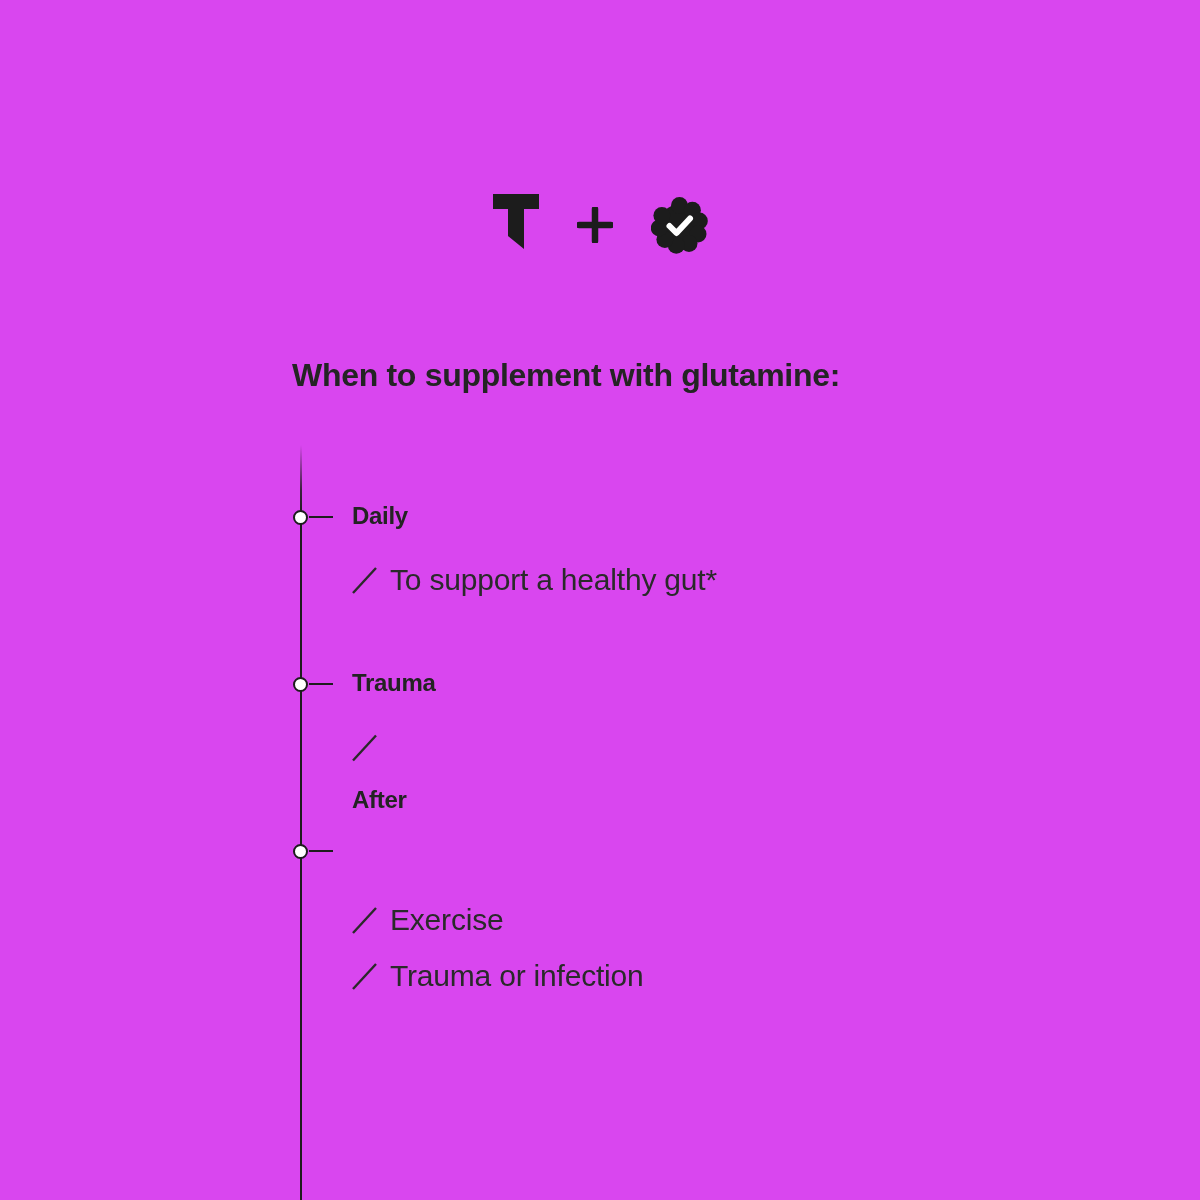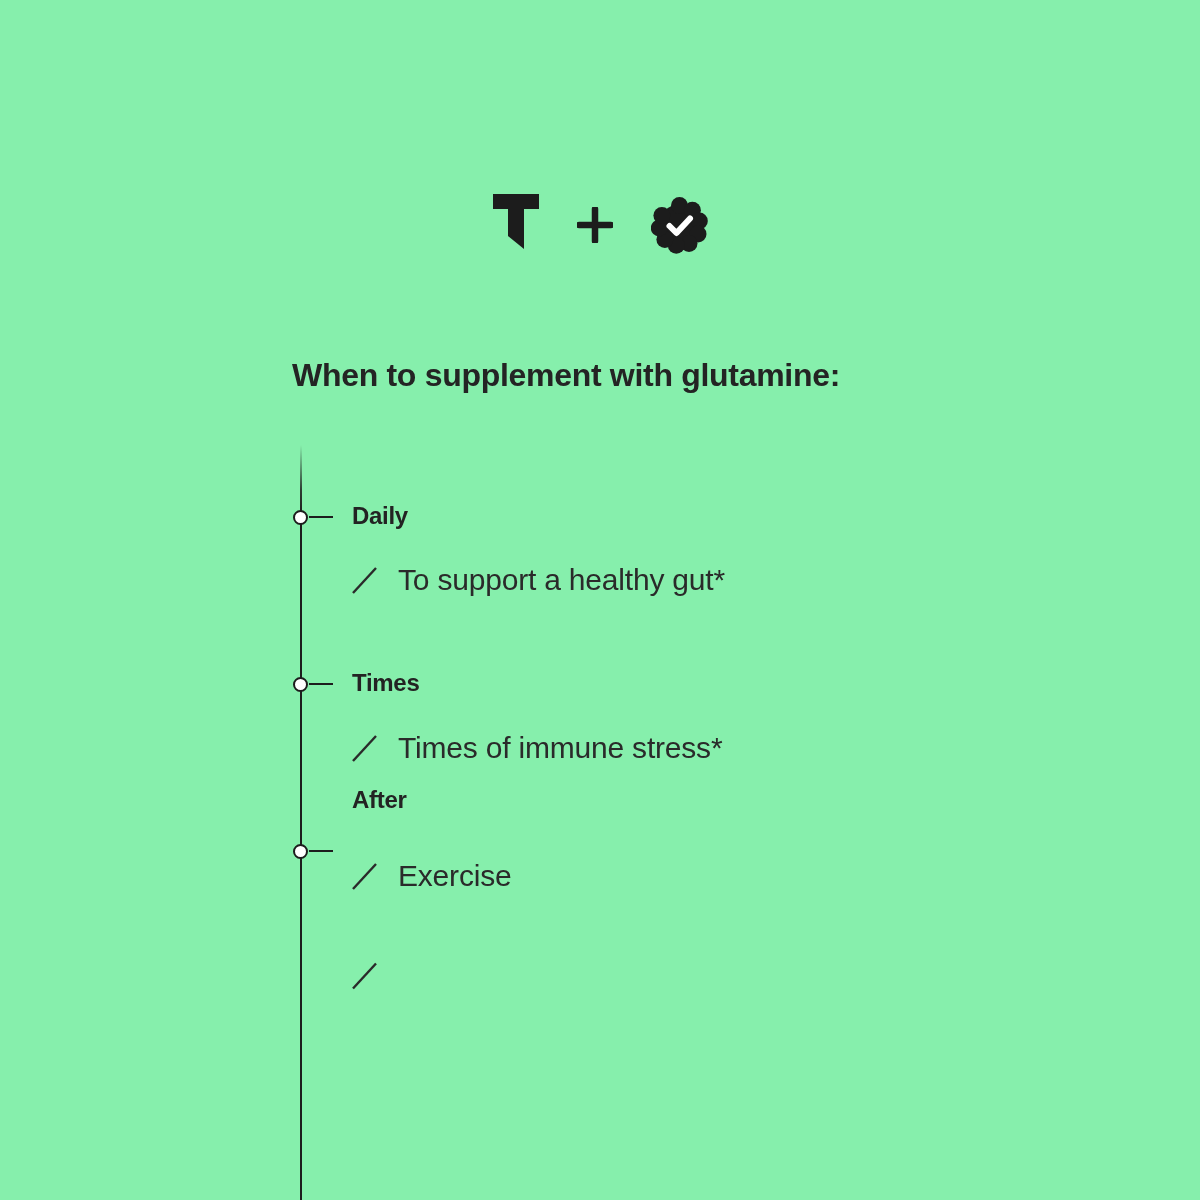--- a/index.html
+++ b/index.html
@@ -1,20 +1,20 @@
 <!DOCTYPE html>
 <html><head>
 <meta charset="utf-8">
 <style>
   html, body { margin: 0; padding: 0; background: #ffffff; }
   .canvas {
     position: relative;
     width: 1200px;
     height: 1200px;
-    background: #86efac;
+    background: #d946ef;
     overflow: hidden;
     font-family: "Liberation Sans", sans-serif;
     color: #232323;
   }
 
   
   .logo-row {
     position: absolute;
     top: 194px;
     left: 0;
@@ -78,21 +78,21 @@
     letter-spacing: -0.3px;
     white-space: nowrap;
     color: #232323;
   }
   .sub-item {
     position: absolute;
     left: 351px;
     transform: translateY(-50%);
     display: flex;
     align-items: center;
-    gap: 20px;
+    gap: 12px;
   }
   .sub-item .slash { flex: 0 0 auto; display: block; }
   .sub-text {
     font-size: 30px;
     font-weight: normal;
     letter-spacing: -0.2px;
     white-space: nowrap;
     color: #2a2a2a;
   }
 </style>
@@ -135,36 +135,36 @@
   <div class="node-label" style="top:517px">Daily</div>
   <div class="sub-item" style="top:580px">
     <svg class="slash" width="27" height="29" viewBox="0 0 27 29">
       <line x1="2" y1="27" x2="25" y2="2" stroke="#2a2a2a" stroke-width="2.4"></line>
     </svg>
     <span class="sub-text">To support a healthy gut*</span>
   </div>
 
   <div class="node-circle" style="top:676.5px"></div>
   <div class="node-dash" style="top:682.75px"></div>
-  <div class="node-label" style="top:684px">Times</div>
+  <div class="node-label" style="top:684px">Trauma</div>
   <div class="sub-item" style="top:748px">
     <svg class="slash" width="27" height="29" viewBox="0 0 27 29">
       <line x1="2" y1="27" x2="25" y2="2" stroke="#2a2a2a" stroke-width="2.4"></line>
     </svg>
-    <span class="sub-text">Times of immune stress*</span>
   </div>
 
   <div class="node-circle" style="top:843.5px"></div>
   <div class="node-dash" style="top:849.75px"></div>
   <div class="node-label" style="top:801px">After</div>
-  <div class="sub-item" style="top:876px">
+  <div class="sub-item" style="top:920px">
     <svg class="slash" width="27" height="29" viewBox="0 0 27 29">
       <line x1="2" y1="27" x2="25" y2="2" stroke="#2a2a2a" stroke-width="2.4"></line>
     </svg>
     <span class="sub-text">Exercise</span>
   </div>
   <div class="sub-item" style="top:976px">
     <svg class="slash" width="27" height="29" viewBox="0 0 27 29">
       <line x1="2" y1="27" x2="25" y2="2" stroke="#2a2a2a" stroke-width="2.4"></line>
     </svg>
+    <span class="sub-text">Trauma or infection</span>
   </div>
 
 </div>
 
 </body></html>

